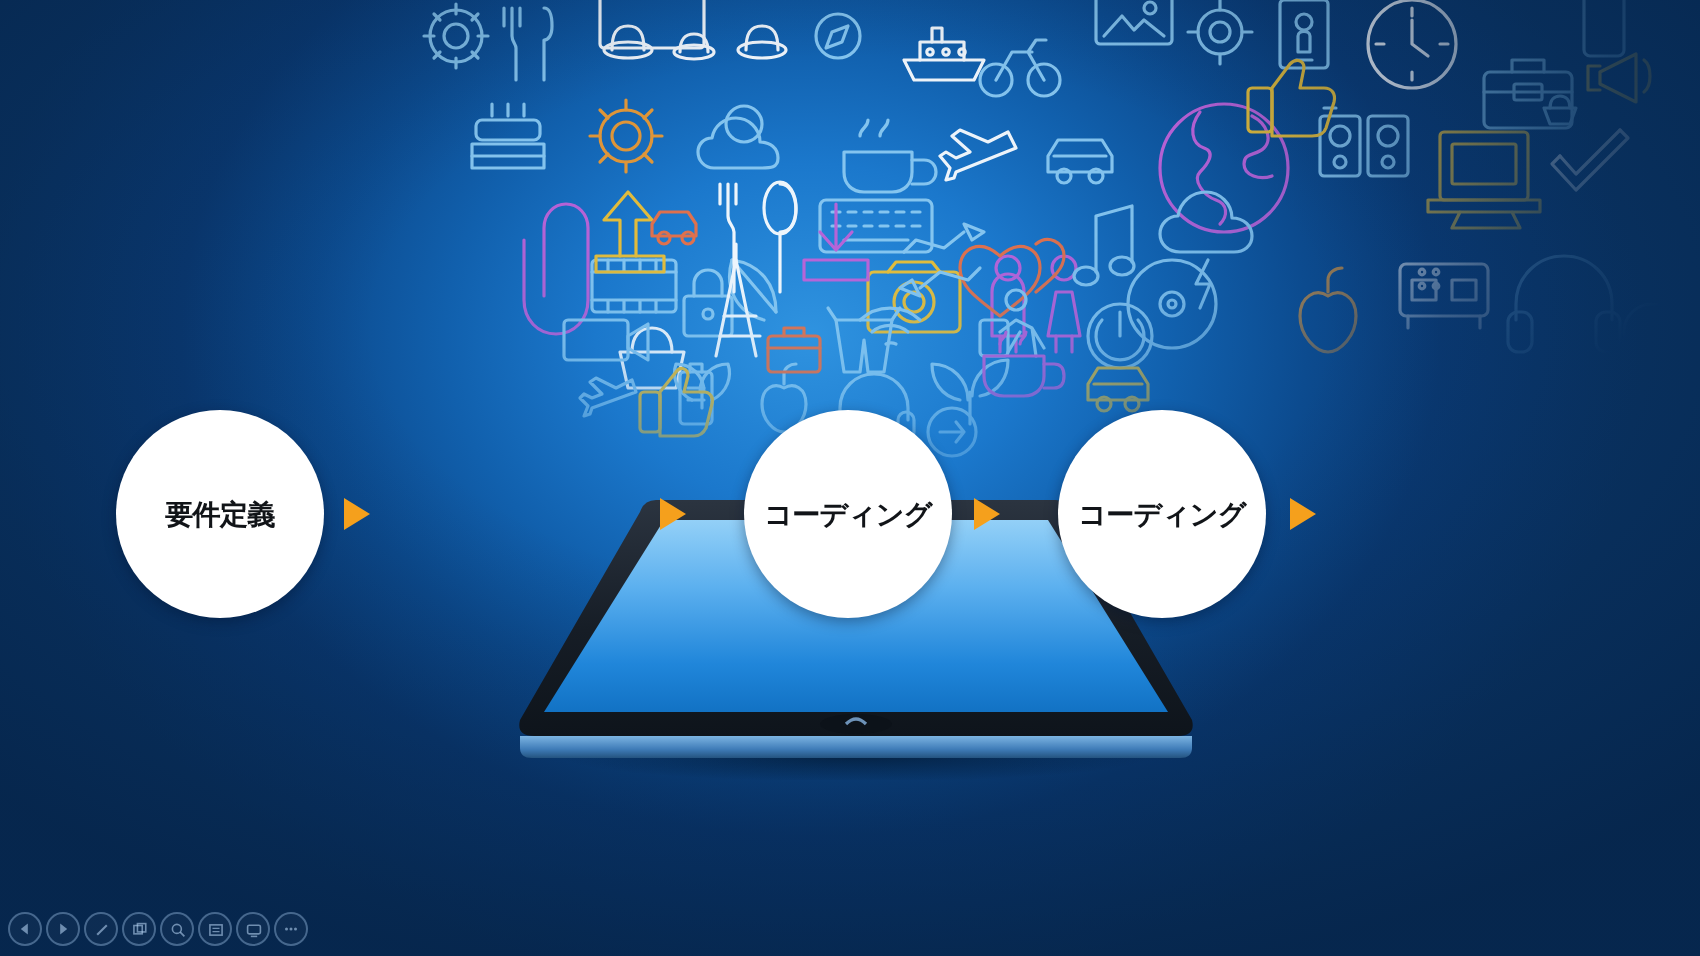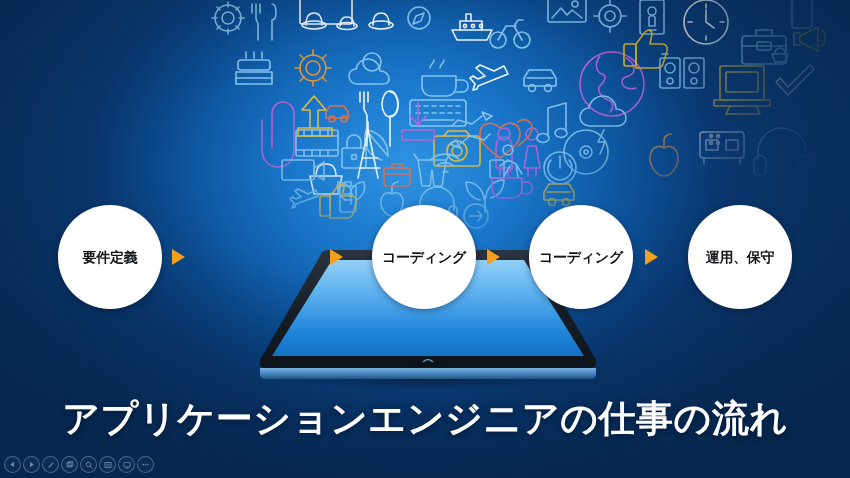--- a/index.html
+++ b/index.html
@@ -528,26 +528,22 @@
 
     <div class="node" style="left:110px;top:257px">
       <span class="node-label">要件定義</span>
     </div>
     <div class="node" style="left:424px;top:257px">
       <span class="node-label">コーディング</span>
     </div>
     <div class="node" style="left:581px;top:257px">
       <span class="node-label">コーディング</span>
     </div>
-    <div class="node" style="left:740px;top:257px">
-      <span class="node-label">運用、保守</span>
-    </div>
   </div>
 
-  <div id="title">アプリケーションエンジニアの仕事の流れ</div>
 
   <div id="toolbar">
     <div class="tb-btn" title="前へ">
       <svg width="7" height="7" viewBox="0 0 10 10">
         <path d="M7 1 L7 9 L2 5 Z" fill="currentColor"></path>
         </svg>
     </div>
     <div class="tb-btn" title="次へ">
       <svg width="7" height="7" viewBox="0 0 10 10">
         <path d="M3 1 L3 9 L8 5 Z" fill="currentColor"></path>

